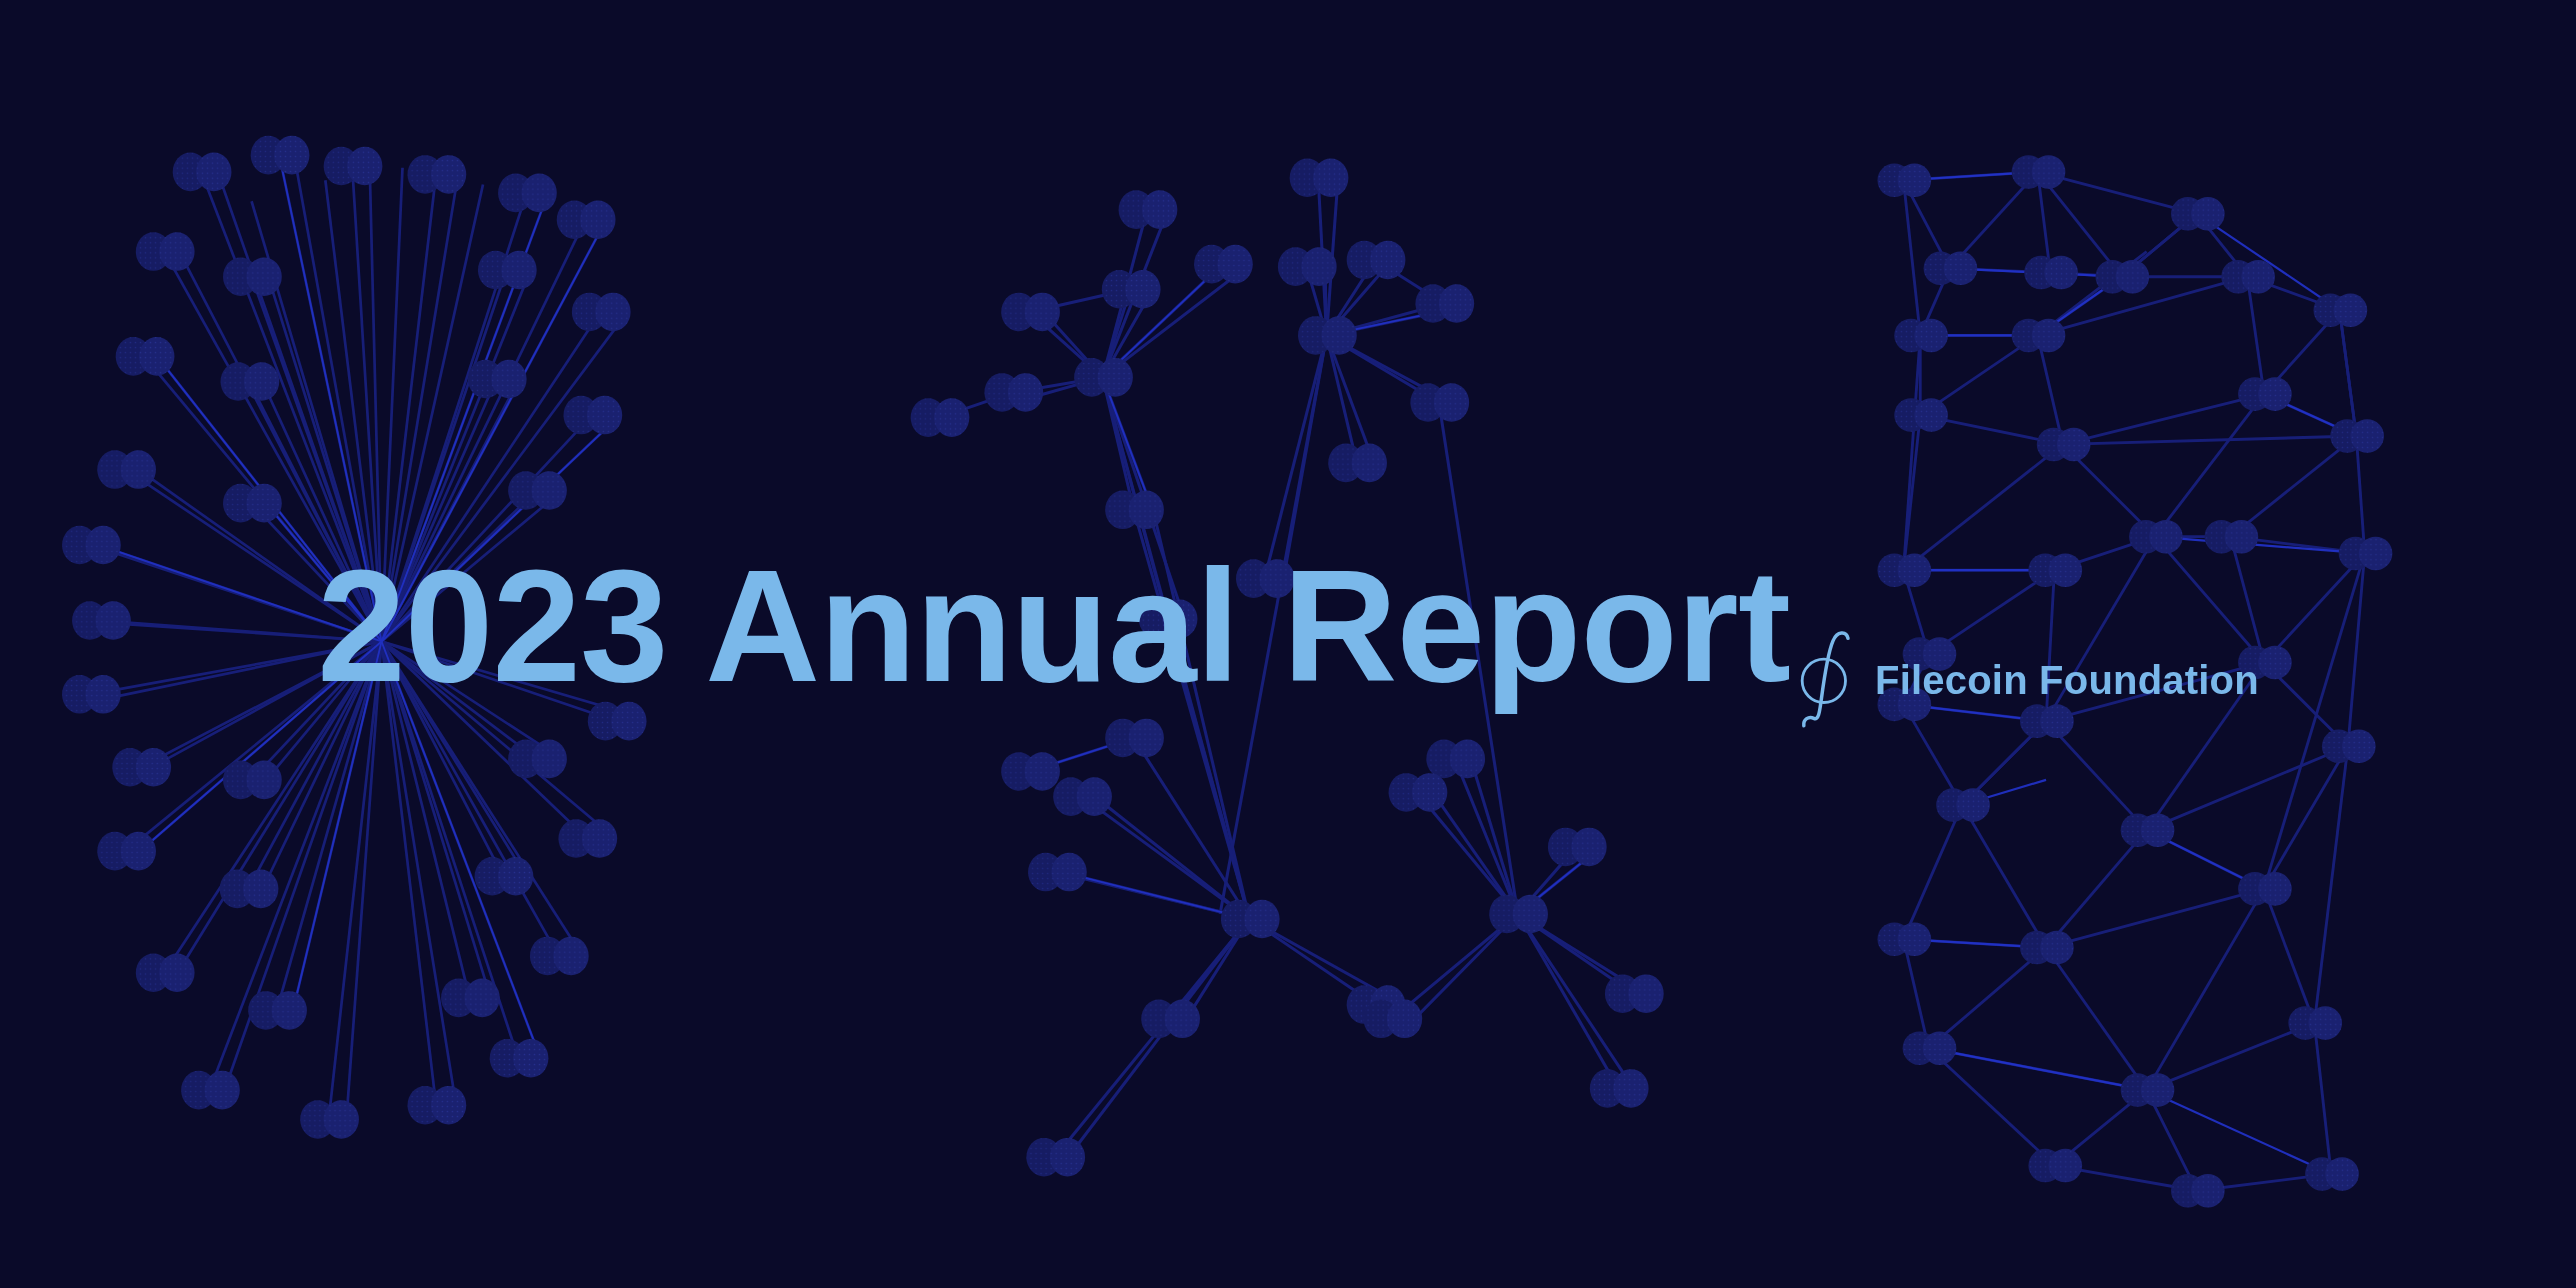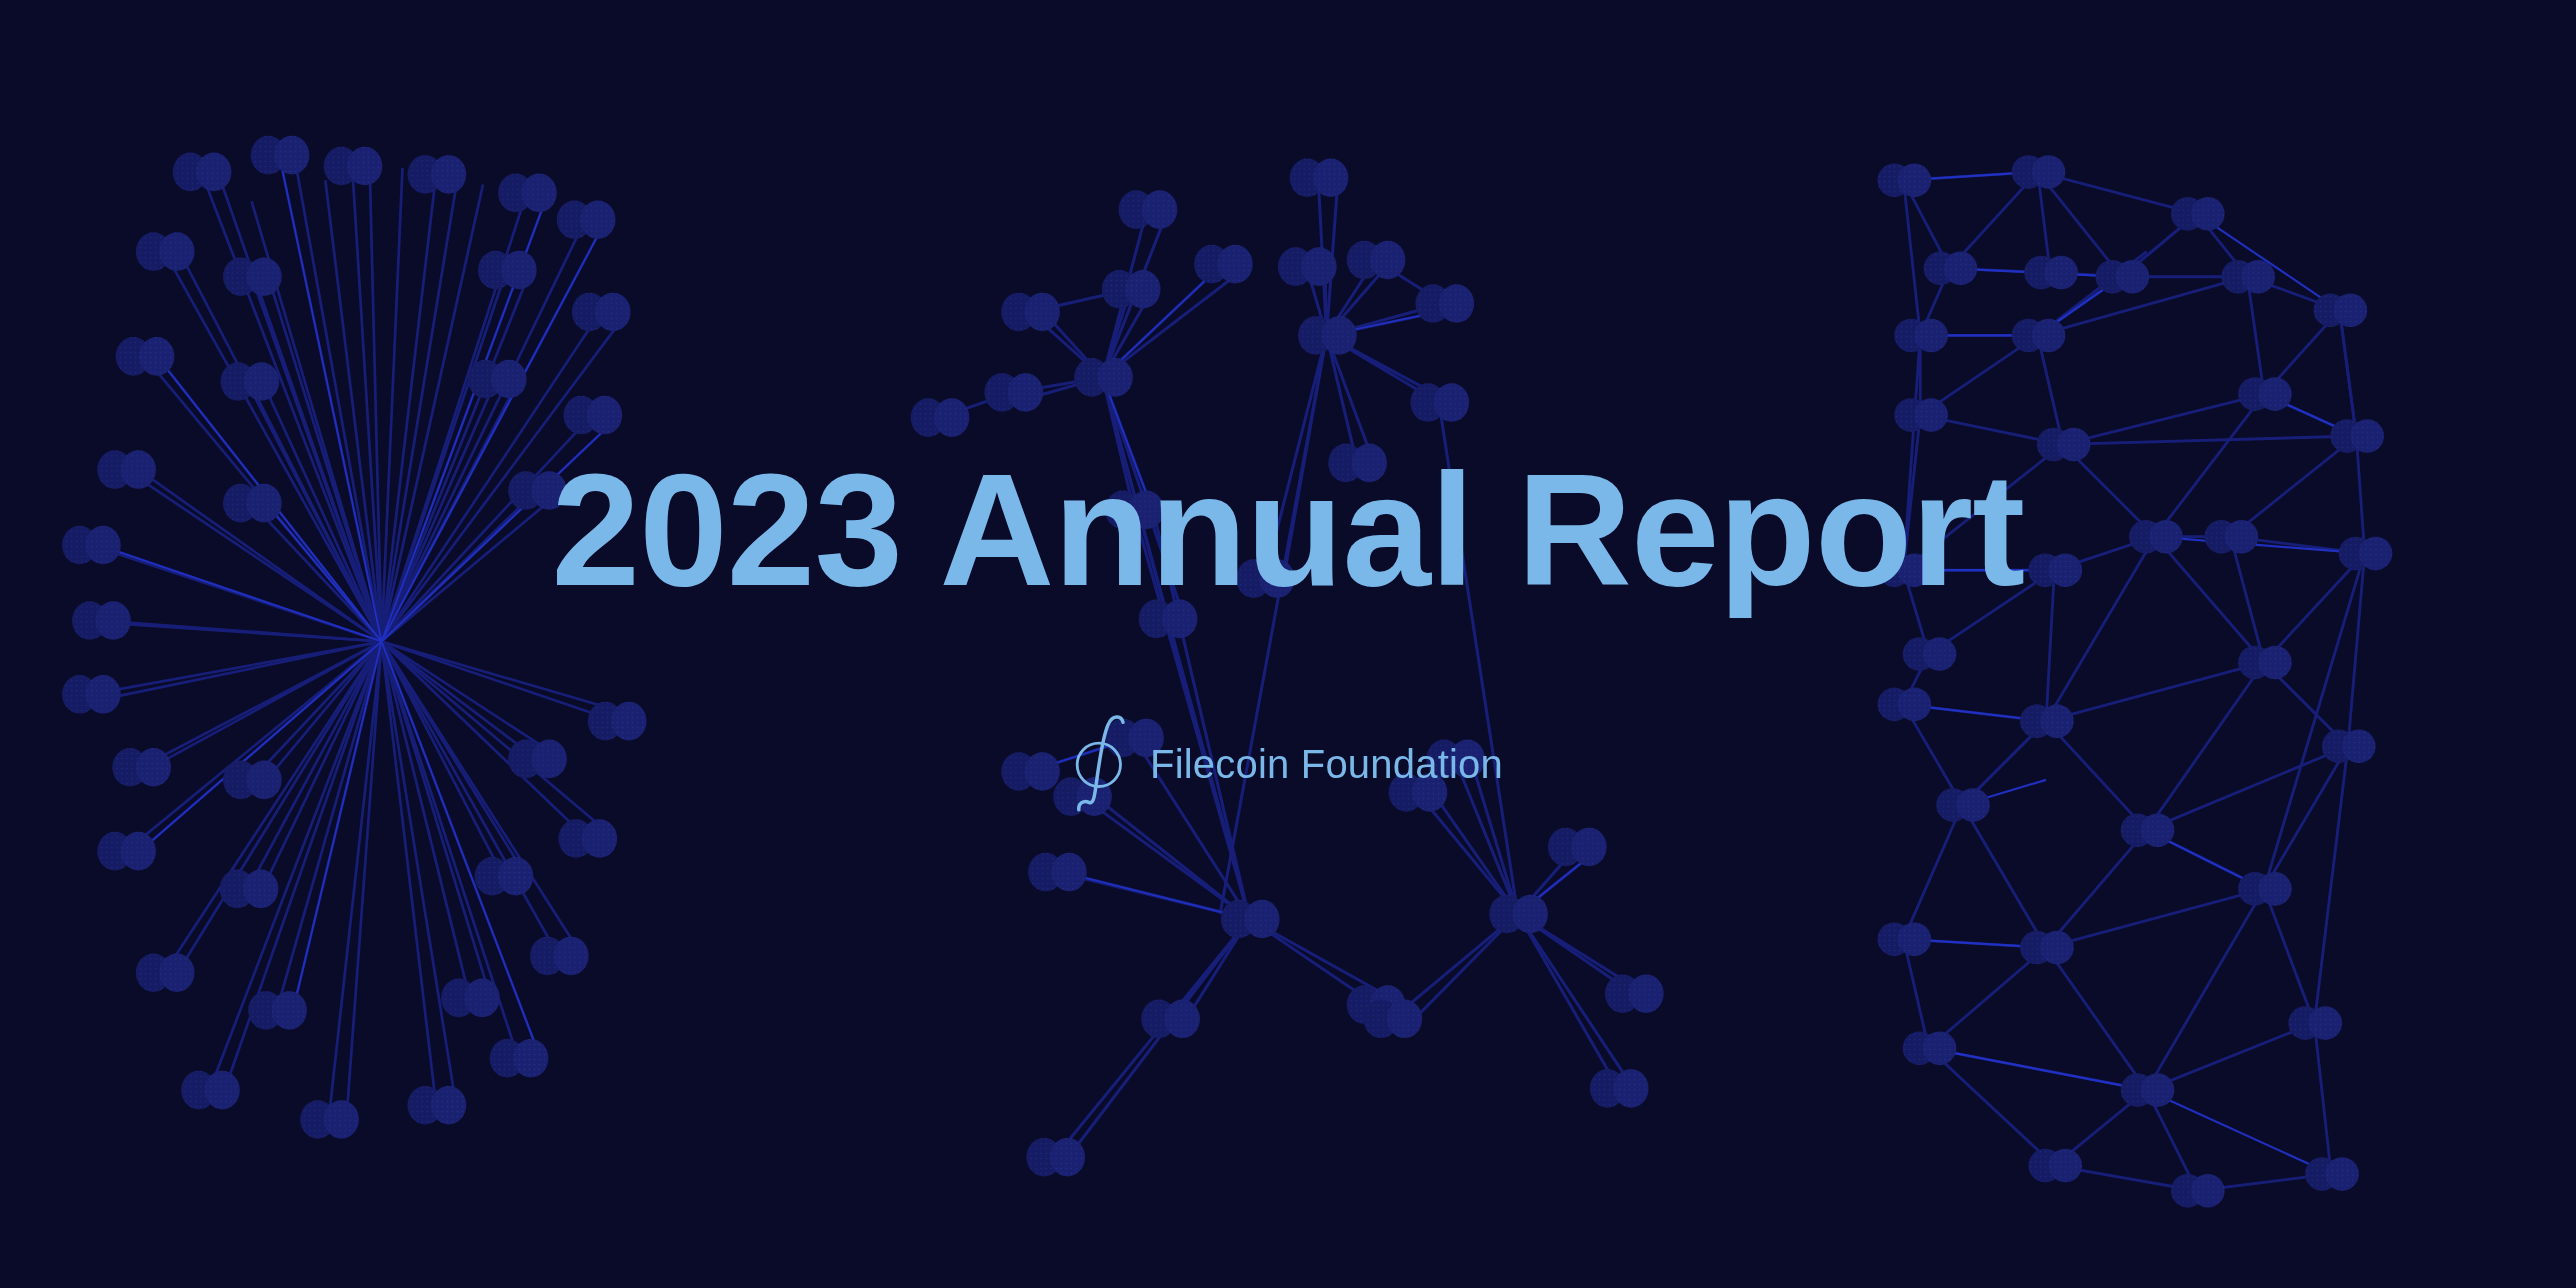--- a/index.html
+++ b/index.html
@@ -20,21 +20,21 @@
     position: absolute;
     inset: 0;
     width: 2576px;
     height: 1288px;
     display: block;
   }
   #content {
     position: absolute;
     inset: 0;
     display: flex;
-    flex-direction: column;
+    flex-direction: row;
     align-items: center;
     justify-content: center;
     pointer-events: none;
     gap: 8px;
   }
   #cover-title {
     font-family: "Liberation Sans", sans-serif;
     font-weight: 700;
     font-size: 159px;
     line-height: 1;
@@ -55,21 +55,21 @@
     transform: translateY(-5px);
   }
   #brand-mark {
     display: block;
     width: 55px;
     height: 102px;
     flex: 0 0 auto;
   }
   #brand-wordmark {
     font-family: "Liberation Sans", sans-serif;
-    font-weight: 400;
+    font-weight: 700;
     font-size: 40px;
     line-height: 1;
     letter-spacing: 0.2px;
     color: #7ab8ea;
     white-space: nowrap;
   }
 </style>
 </head>
 <body>
 

